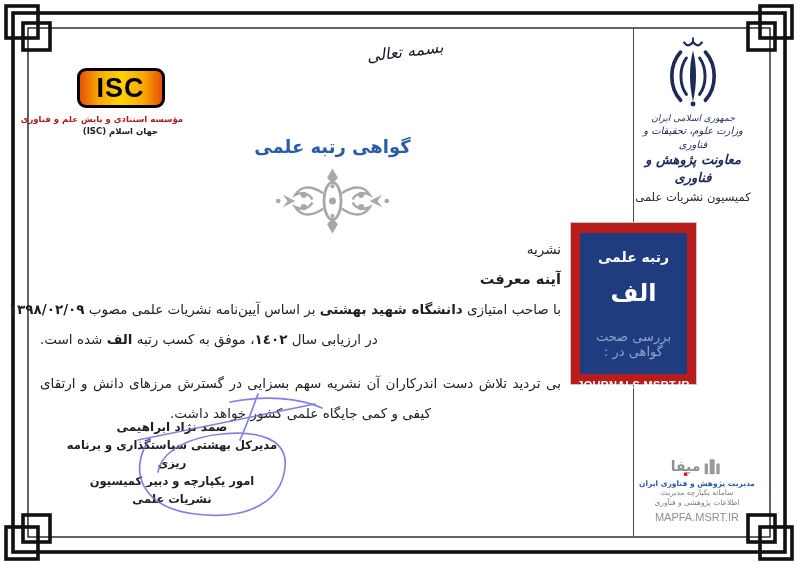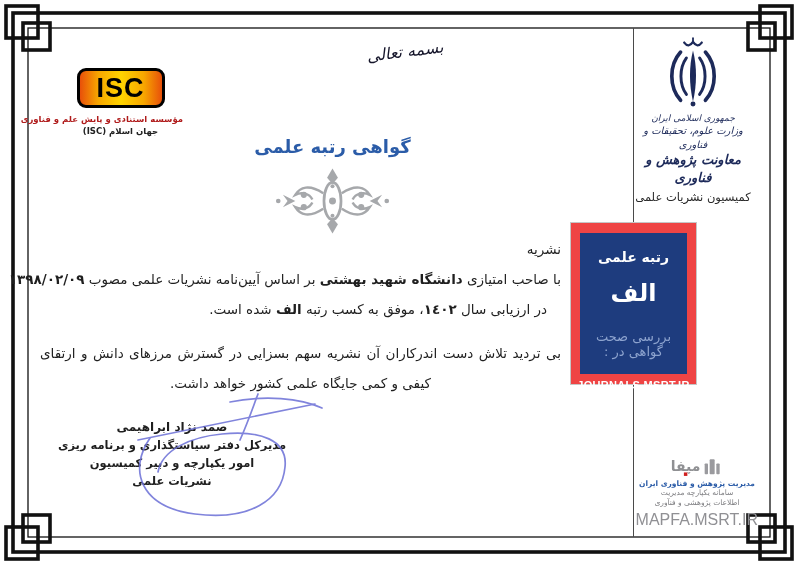--- a/index.html
+++ b/index.html
@@ -50,50 +50,50 @@
   
   .cert-title{left:40px;top:136px;width:585px;text-align:center;
     font-size:18px;font-weight:bold;color:var(--title_blue);z-index:3;}
   .ornament{left:255px;top:162px;width:155px;height:78px;z-index:2;}
 
   
   .body-col{left:40px;top:234px;width:521px;font-size:13.5px;line-height:30px;z-index:3;}
   .journal-label{text-align:right;}
   .journal-name{text-align:right;font-weight:bold;font-size:14.5px;}
   .jline{text-align:justify;text-align-last:justify;white-space:nowrap;}
-  .eval-line{text-align:right;padding-left:0;padding-right:14px;white-space:nowrap;}
+  .eval-line{text-align:left;padding-left:0;padding-right:14px;white-space:nowrap;}
   .para{margin-top:14px;}
   b.inline{font-weight:bold;}
   .para-l2{text-align:center;}
 
   
   .sig-block{left:52px;top:418px;width:240px;text-align:center;z-index:3;line-height:18px;}
   .sig-name{font-size:12px;font-weight:bold;}
   .sig-line{font-size:11.5px;font-weight:bold;}
   .sig-scribble{left:110px;top:392px;width:230px;height:135px;z-index:4;opacity:.85;}
 
   
   .divider{left:633px;top:28px;width:1px;height:509px;background:#4a4a4a;z-index:2;}
-  .rank-frame{left:570px;top:222px;width:127px;height:163px;background:#ef4444;
+  .rank-frame{left:570px;top:222px;width:127px;height:163px;background:#b91c1c;
     border:1px solid #c6c6c6;z-index:3;display:flex;}
   .rank-box{margin:auto;width:107px;height:141px;background:var(--rank_box_bg);
     color:#fff;text-align:center;display:flex;flex-direction:column;align-items:center;}
   .rank-label{margin-top:16px;font-size:14px;font-weight:bold;}
   .rank-grade{margin-top:14px;font-size:24px;font-weight:bold;}
   .rank-verify{margin-top:22px;font-size:13px;color:var(--rank_box_muted);}
   .rank-url{margin-top:20px;font-size:11px;font-weight:bold;letter-spacing:.3px;
     font-family:"Liberation Sans",sans-serif;}
 
   .mapfa-block{left:636px;top:452px;width:122px;text-align:center;z-index:3;}
   .mapfa-logo{display:flex;align-items:flex-end;justify-content:center;gap:3px;height:24px;}
   .mapfa-word{font-size:14px;font-weight:bold;color:var(--mapfa_gray);line-height:1;}
   .mapfa-fdot{display:block;font-size:7px;color:#d02020;line-height:3px;}
   .mapfa-brand{margin-top:3px;font-size:7.5px;font-weight:bold;color:var(--title_blue);white-space:nowrap;}
   .mapfa-sub{font-size:7.5px;color:#7d7d80;line-height:10px;}
-  .mapfa-url{margin-top:3px;font-size:16px;color:#909094;font-family:"Liberation Sans",sans-serif;}
+  .mapfa-url{margin-top:3px;font-size:11px;color:#909094;font-family:"Liberation Sans",sans-serif;}
 </style>
 </head>
 <body>
 
 <div class="page">
 
   <svg class="abs frame" viewBox="0 0 798 565" fill="none" stroke="#111111">
     <rect x="13" y="13" width="772" height="539" stroke-width="3.6"></rect>
     <rect x="28" y="28" width="742" height="509" stroke-width="1.3"></rect>
 
@@ -163,31 +163,32 @@
       <circle cx="137" cy="58" r="4" stroke="none"></circle>
       <path d="M52 50 l-16 -8 6 8 -6 8 Z" stroke="none"></path>
       <path d="M148 50 l16 -8 -6 8 6 8 Z" stroke="none"></path>
       <circle cx="30" cy="50" r="3" stroke="none"></circle>
       <circle cx="170" cy="50" r="3" stroke="none"></circle>
     </g>
   </svg>
 
   <div class="abs body-col">
     <div class="journal-label">نشریه</div>
+    <div class="journal-name">آینه معرفت</div>
     <div class="jline"><span>با صاحب امتیازی </span><b class="inline">دانشگاه شهید بهشتی</b><span> بر اساس آیین‌نامه نشریات علمی مصوب </span><b class="inline">١٣٩٨/٠٢/٠٩</b></div>
     <div class="eval-line"><span>در ارزیابی سال </span><b class="inline">١٤٠٢</b><span>، موفق به کسب رتبه  </span><b class="inline">الف</b><span>  شده است.</span></div>
     <div class="para">
       <div class="jline">بی تردید تلاش دست اندرکاران آن نشریه سهم بسزایی در گسترش مرزهای دانش و ارتقای</div>
       <div class="para-l2">کیفی و کمی جایگاه علمی کشور خواهد داشت.</div>
     </div>
   </div>
 
   <div class="abs sig-block">
     <div class="sig-name">صمد نژاد ابراهیمی</div>
-    <div class="sig-line">مدیرکل دفتر سیاستگذاری و برنامه ریزی</div>
+    <div class="sig-line">مدیرکل بهشتی سیاستگذاری و برنامه ریزی</div>
     <div class="sig-line">امور یکپارچه  و دبیر  کمیسیون</div>
     <div class="sig-line">نشریات علمی</div>
   </div>
   <svg class="abs sig-scribble" viewBox="0 0 230 135" fill="none" stroke="#6b6fd6" stroke-width="1.7" stroke-linecap="round">
     <path d="M205 12 L28 48"></path>
     <path d="M120 10 C155 3 190 6 212 16"></path>
     <path d="M148 2 C143 15 138 30 130 48"></path>
     <path d="M40 46 C18 78 30 115 85 122 C140 129 172 108 175 75 C178 48 150 38 112 42 C80 45 52 58 48 80"></path>
   </svg>
 

